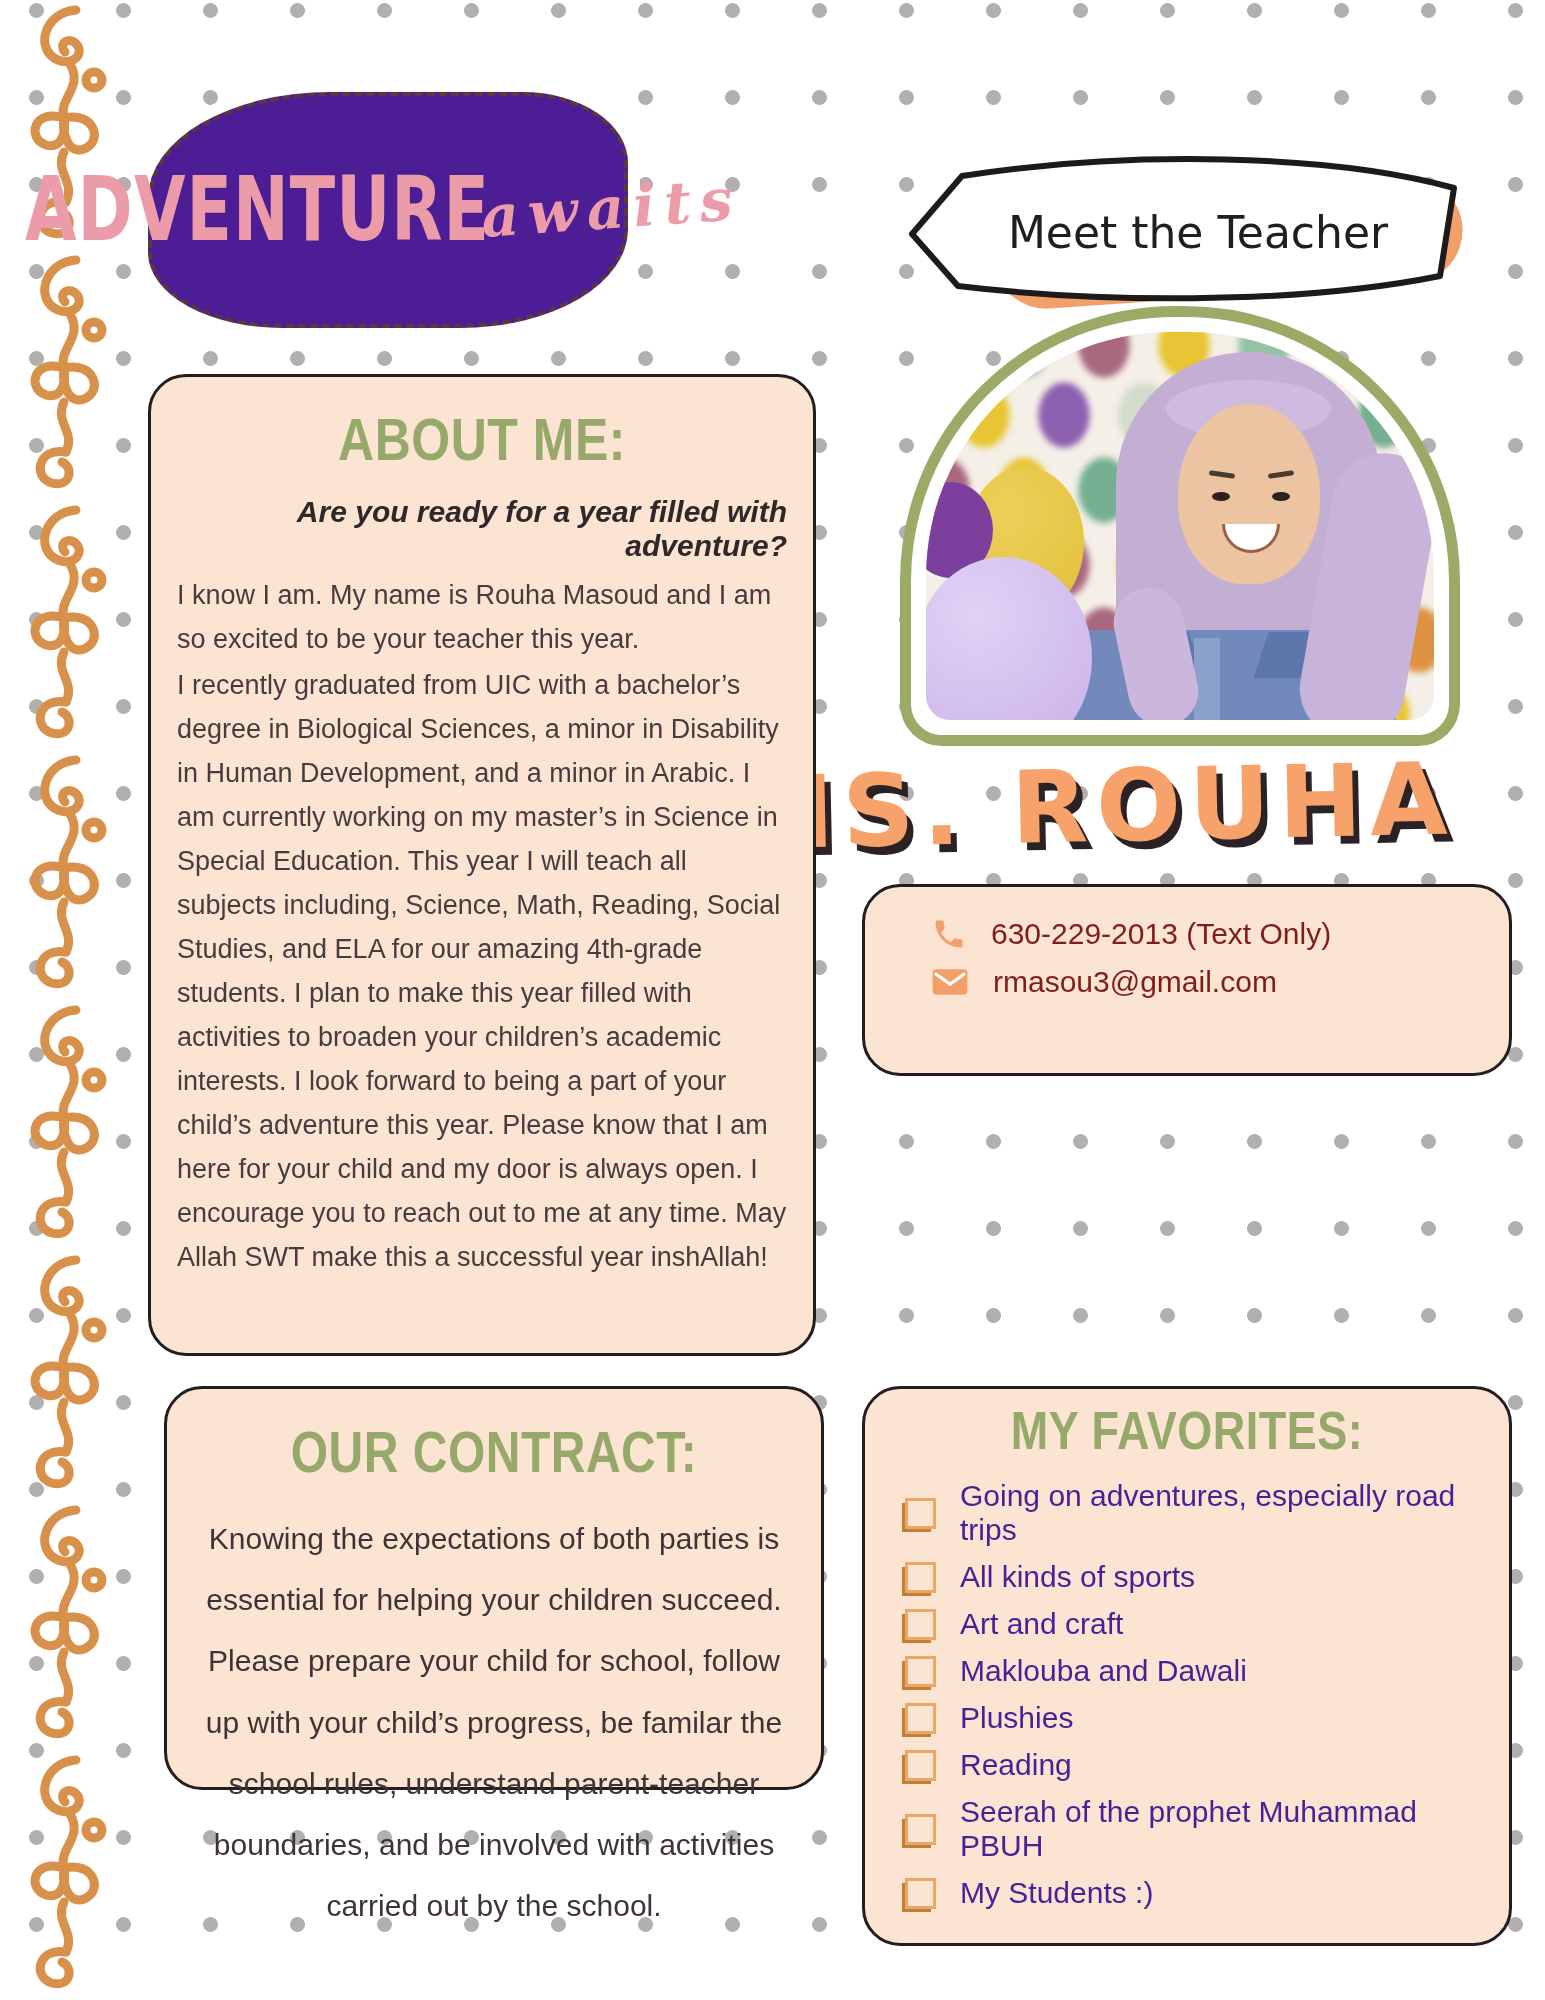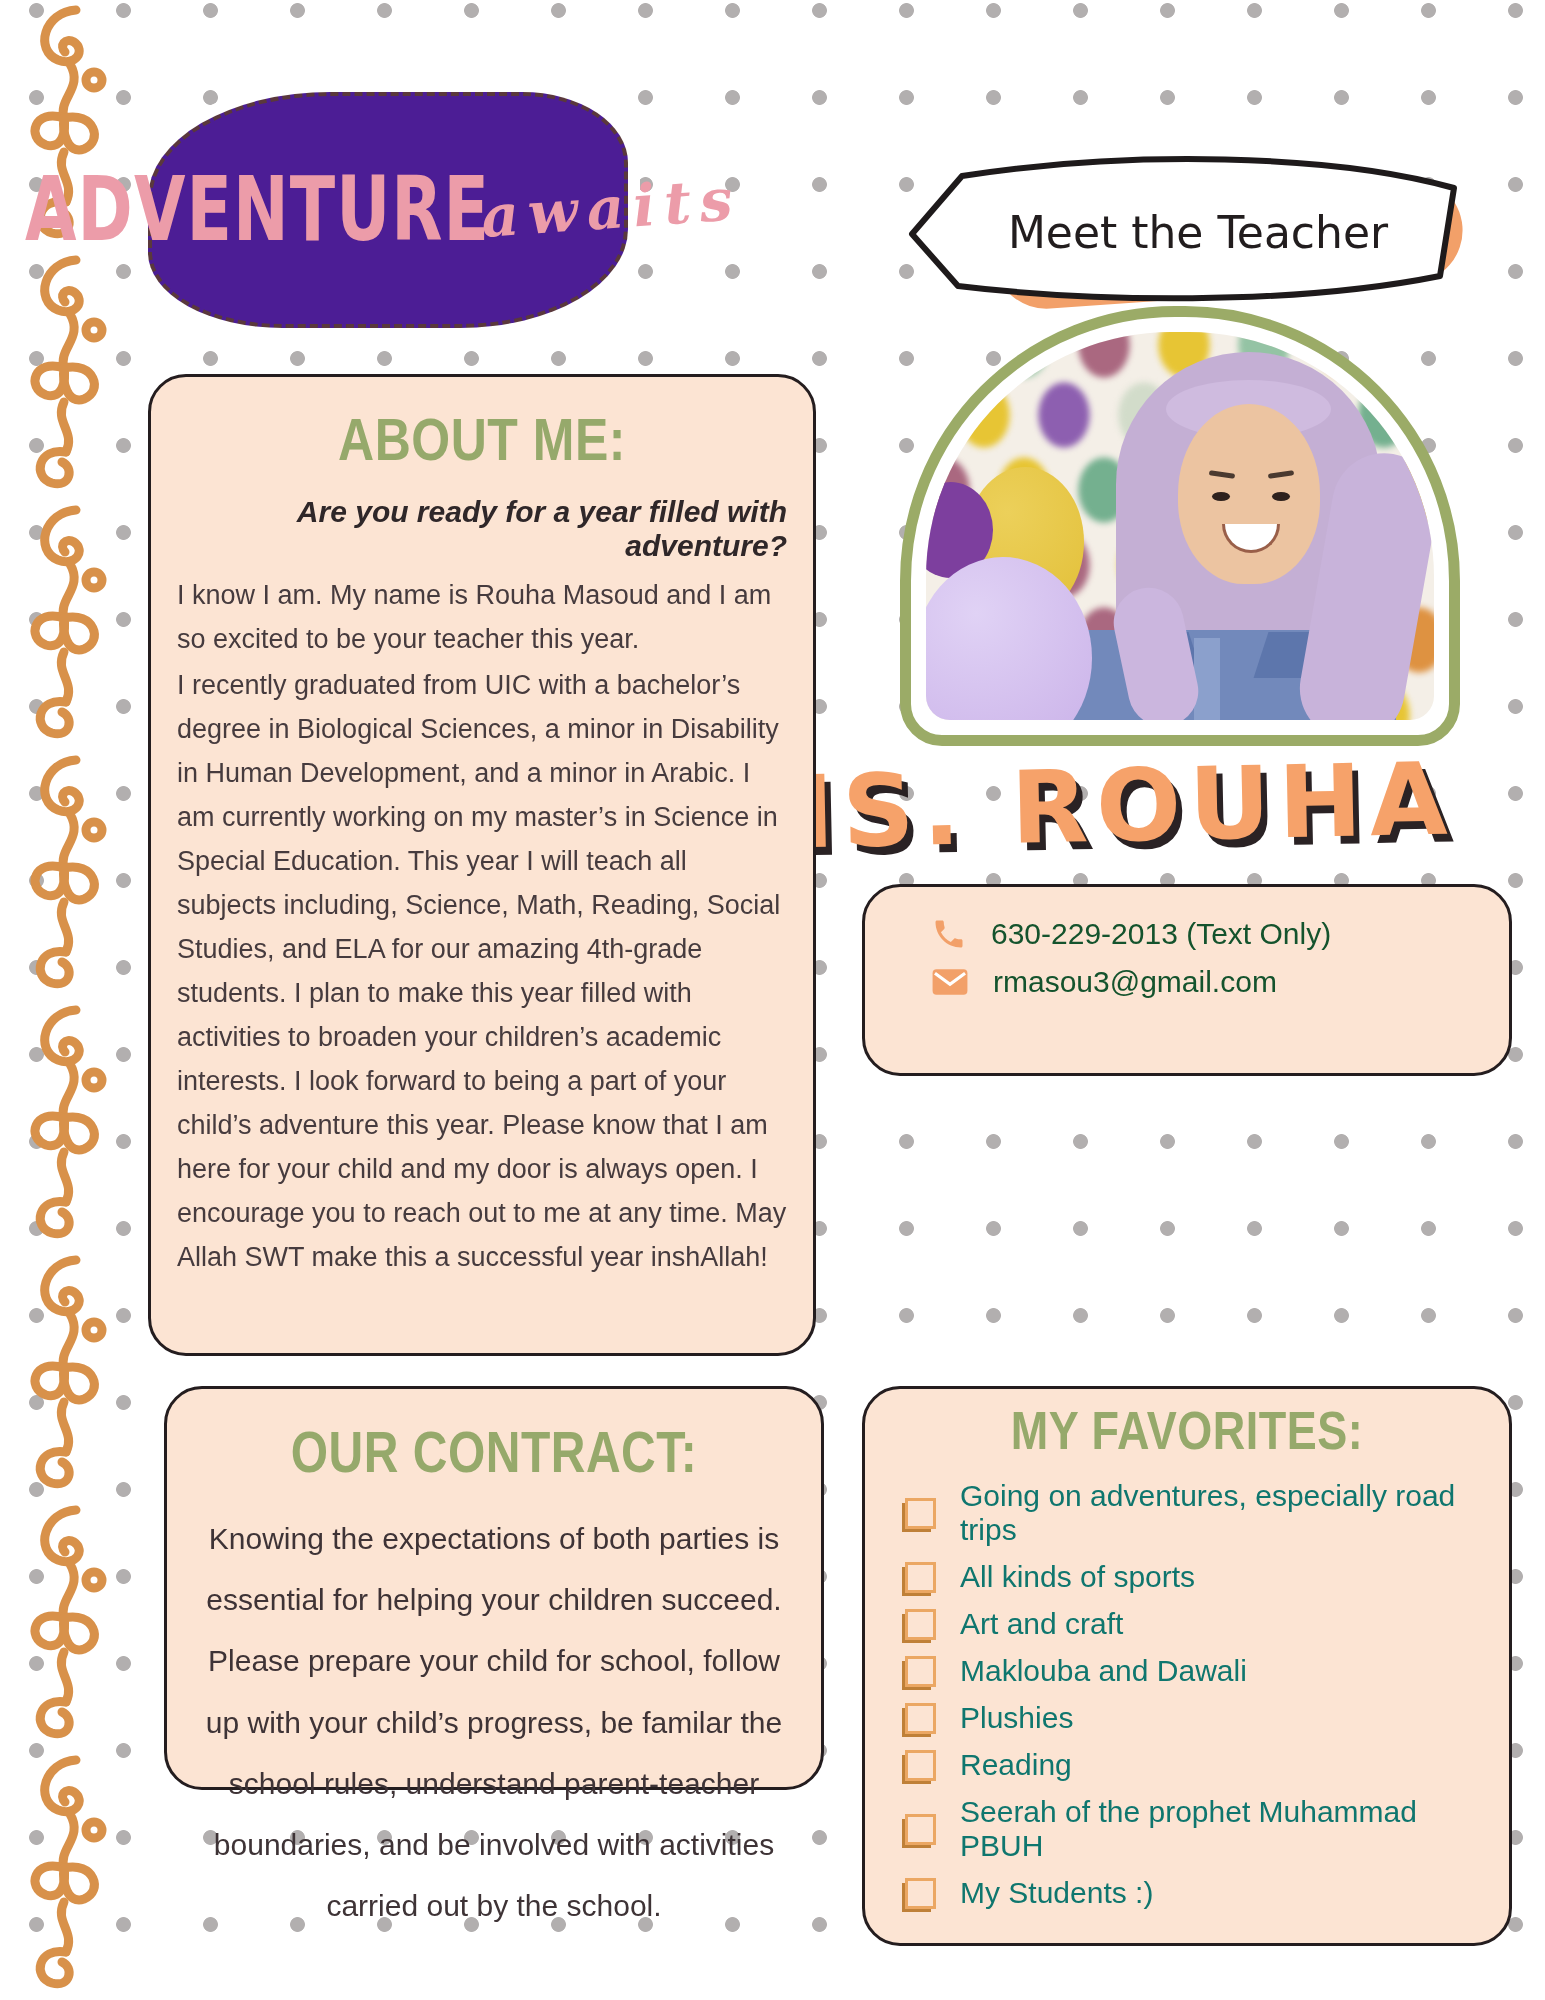--- a/index.html
+++ b/index.html
@@ -108,31 +108,31 @@
       transform-origin:center center;letter-spacing:0.5px;white-space:nowrap;}
 
   .about-box{left:148px;top:374px;width:668px;height:982px;padding:34px 26px;}
   .about-box .display-h{font-size:50px;}
   .about-lead{margin:26px 0 10px;text-align:right;font-style:italic;font-weight:700;font-size:30px;
       color:#2f2729;}
   .about-p{margin:2px 0;text-align:left;font-size:27px;line-height:1.63;color:#463b3e;}
 
   .contact-box{left:862px;top:884px;width:650px;height:192px;padding:16px 24px;}
   .contact-box .display-h{font-size:43px;}
-  .contact-row{display:flex;align-items:center;gap:24px;margin:13px 0 0 42px;font-size:30px;color:#14532d;}
+  .contact-row{display:flex;align-items:center;gap:24px;margin:13px 0 0 42px;font-size:30px;color:#7f1d1d;}
   .contact-row svg{flex:none;}
 
   .contract-box{left:164px;top:1386px;width:660px;height:404px;padding:36px 30px;}
   .contract-box .display-h{font-size:48px;}
   .contract-body{margin-top:28px;text-align:center;font-size:30px;line-height:2.04;color:#3e3336;}
 
   .favorites-box{left:862px;top:1386px;width:650px;height:560px;padding:16px 28px;}
   .favorites-box .display-h{font-size:45px;}
   .fav-list{list-style:none;margin:22px 0 0;padding:0 0 0 12px;}
-  .fav-item{display:flex;align-items:center;gap:24px;margin-bottom:13px;font-size:30px;color:#0f766e;}
+  .fav-item{display:flex;align-items:center;gap:24px;margin-bottom:13px;font-size:30px;color:#4c1d95;}
   .checkbox{width:25px;height:25px;border:3px solid #eba763;box-shadow:-4px 4px 0 -1px #bf8038;
       flex:none;background:transparent;}
 </style>
 </head>
 <body>
 
 <div class="page">
   <div class="dots"></div>
 
   <svg class="vine" width="100" height="2000" viewBox="0 0 100 2000">

